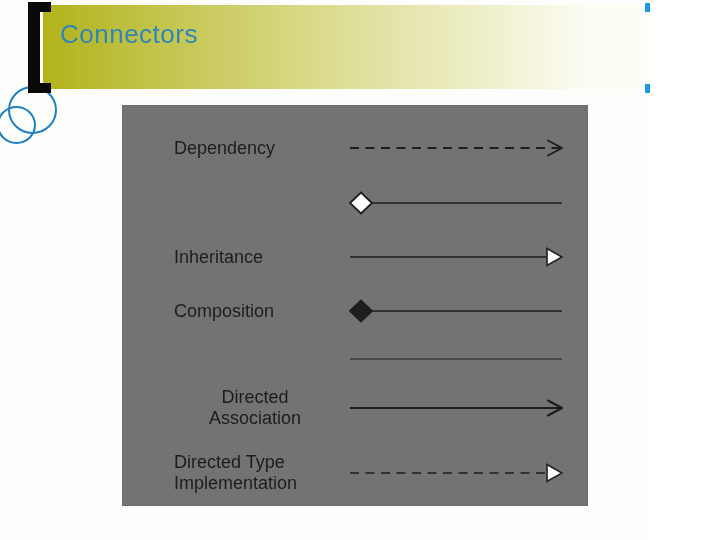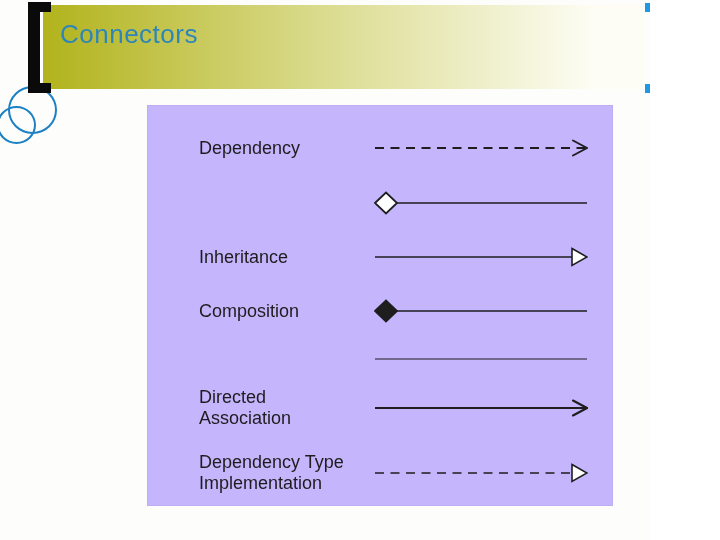--- a/index.html
+++ b/index.html
@@ -53,22 +53,22 @@
   }
   .circle{
     position:absolute;box-sizing:border-box;border-radius:50%;
     border:2.5px solid var(--circle-blue,#1c80c5);
     background:transparent;
   }
   .circle-big{left:8px;top:86px;width:49px;height:48px;}
   .circle-small{left:-3px;top:106px;width:39px;height:38px;}
   
   .figure{
-    position:absolute;left:147px;top:105px;width:466px;height:401px;
-    background:#c4b5fd;
+    position:absolute;left:122px;top:105px;width:466px;height:401px;
+    background:#737373;
     border:1px solid rgba(0,0,0,0.035);
     box-sizing:border-box;
   }
   .connector-row{
     position:absolute;left:0;width:100%;height:46px;
   }
   .connector-label{
     position:absolute;left:51px;top:0;width:162px;height:46px;
     display:flex;align-items:center;
     font-size:18px;line-height:21px;color:#1d1d1d;
@@ -123,28 +123,28 @@
   <svg width="214" height="46" class="connector-graphic">
           <path d="M 1 23 L 12 12.5 L 23 23 L 12 33.5 Z" fill="#1e1e1e" stroke="#1e1e1e" stroke-width="1.8"></path>
           <line x1="23" y1="23" x2="213" y2="23" stroke="#1e1e1e" stroke-width="1.3"></line>
         </svg>
       </div>
       <div class="connector-row" style="top: 230px;">
   <svg width="214" height="46" class="connector-graphic">
           <line x1="1" y1="23" x2="213" y2="23" stroke="#1e1e1e" stroke-width="1"></line>
         </svg>
       </div>
-      <div class="connector-row" style="top: 279px;">
+      <div class="connector-row" style="top: 279px; text-align: center;">
     <div class="connector-label">Directed Association</div>
   <svg width="214" height="46" class="connector-graphic">
           <path d="M 199 15.5 L 213 23 L 199 30.5" fill="none" stroke="#1e1e1e" stroke-width="2.1" stroke-linecap="round"></path>
           <line x1="1" y1="23" x2="211" y2="23" stroke="#1e1e1e" stroke-width="2.1"></line>
         </svg>
       </div>
       <div class="connector-row" style="top: 344px;">
-    <div class="connector-label">Dependency Type Implementation</div>
+    <div class="connector-label">Directed Type Implementation</div>
   <svg width="214" height="46" class="connector-graphic">
           <path d="M 198 14.5 L 213 23 L 198 31.5 Z" fill="#ffffff" stroke="#1e1e1e" stroke-width="1.6"></path>
           <line x1="1" y1="23" x2="198" y2="23" stroke="#1e1e1e" stroke-width="1.4" stroke-dasharray="9,6.5"></line>
         </svg>
       </div>
     </div>
 </div>
 
 </body></html>

